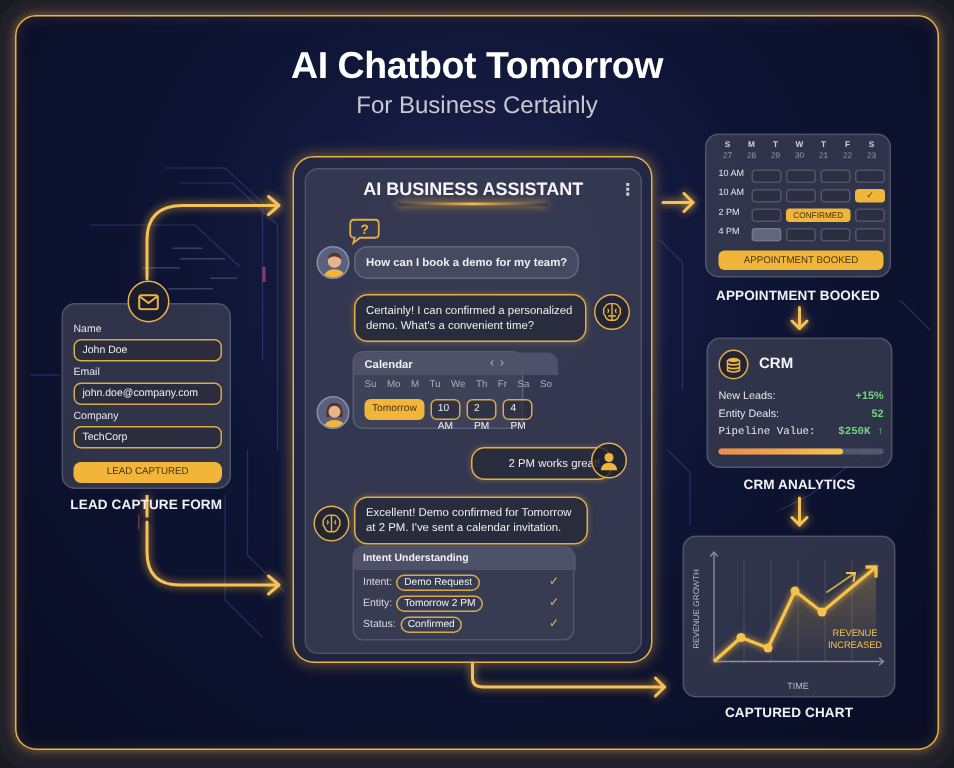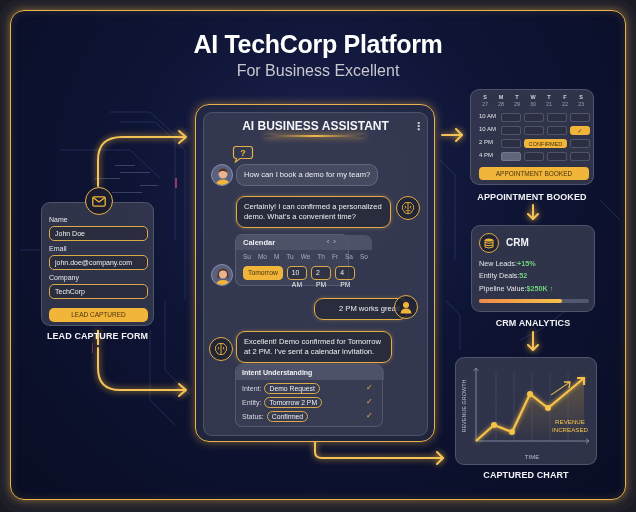--- a/index.html
+++ b/index.html
@@ -35,21 +35,21 @@
   .mail-badge { position: absolute; left: 85px; top: 187px; width: 28px; height: 28px; border-radius: 50%; border: 1.5px solid #e9b24a; background: #1a1d30; display: flex; align-items: center; justify-content: center; }
 
   
   .chat-outer { position: absolute; left: 195px; top: 104px; width: 240px; height: 338px; border-radius: 14px; border: 1.5px solid #e9b24a; box-shadow: 0 0 10px rgba(233,178,74,0.5); background: rgba(48,52,72,0.55); }
   .chat-inner { position: absolute; left: 203px; top: 112px; width: 225px; height: 324px; border-radius: 9px; background: rgba(58,62,84,0.75); border: 1px solid rgba(160,165,190,0.25); }
   .chat-title { position: absolute; left: 203px; top: 119px; width: 225px; text-align: center; font-size: 12px; font-weight: bold; color: #f5f5f8; }
   .chat-glow { position: absolute; left: 265px; top: 135px; width: 100px; height: 2px; background: linear-gradient(90deg, transparent, #f5b94a, transparent); box-shadow: 0 0 6px #f5b94a; }
   .kebab { position: absolute; left: 413px; top: 120px; font-size: 11px; color: #d0d0d8; font-weight: bold; }
 
   .bubble { position: absolute; font-size: 7.6px; line-height: 10px; color: #eeeef2; border-radius: 9px; padding: 5px 7px; }
-  .b-user { background: rgba(72,76,98,0.9); border: 1px solid rgba(150,155,180,0.35); }
+  .b-user { background: rgba(72,76,98,0.9); border: 1px solid rgba(150,155,180,0.35); font-weight: bold; }
   .b-bot { background: rgba(40,42,56,0.85); border: 1.3px solid #e3ad48; box-shadow: 0 0 4px rgba(233,178,74,0.35); }
 
   .avatar { position: absolute; width: 22px; height: 22px; border-radius: 50%; overflow: hidden; background: #5a6080; border: 1px solid #8a8fa8; }
   .ring-icon { position: absolute; border-radius: 50%; border: 1.3px solid #e3ad48; background: rgba(30,32,46,0.8); display: flex; align-items: center; justify-content: center; }
 
   
   .cal { position: absolute; left: 235px; top: 234px; width: 114px; height: 52px; border-radius: 7px; background: rgba(62,66,88,0.95); border: 1px solid rgba(150,155,180,0.3); }
   .cal-head { position: absolute; left: 0; top: 0; width: 136px; height: 15px; border-radius: 7px 7px 0 0; background: rgba(80,84,108,0.9); }
   .cal-title { position: absolute; left: 7px; top: 3px; font-size: 7.5px; font-weight: bold; color: #f0f0f4; }
   .cal-nav { position: absolute; right: 8px; top: 2px; font-size: 8px; color: #b8bccc; letter-spacing: 4px; }
@@ -72,21 +72,21 @@
   .sched .dh span { display: block; color: #9a9eb0; }
   .sched .tl { position: absolute; left: 8px; font-size: 6px; color: #e6e6ea; }
   .slot { position: absolute; width: 20px; height: 9px; border-radius: 2.5px; border: 1px solid rgba(150,155,180,0.35); background: rgba(40,42,56,0.5); }
   .slot.on { background: #f1b53a; border-color: #f1b53a; color: #4a3410; font-size: 6px; text-align: center; line-height: 8px; }
   .slot.grey { background: rgba(120,124,146,0.7); }
   .sched .bk { position: absolute; left: 8px; top: 77px; width: 110px; height: 13px; border-radius: 4px; background: #f1b53a; color: #4a3410; font-size: 6.5px; text-align: center; line-height: 13px; }
 
   
   .crm { left: 471px; top: 225px; width: 124px; height: 87px; }
   .crm .hdr { position: absolute; left: 34px; top: 11px; font-size: 10px; font-weight: bold; color: #f5f5f8; }
-  .crm .r { position: absolute; left: 7px; width: 110px; display: flex; font-size: 7.2px; color: #e6e6ea; }
+  .crm .r { position: absolute; left: 7px; width: 110px; display: flex; justify-content: space-between; font-size: 7.2px; color: #e6e6ea; }
   .crm .r .v { color: #6fd47a; font-weight: bold; }
   .crm .bar { position: absolute; left: 7px; top: 73px; width: 110px; height: 4px; border-radius: 2px; background: rgba(110,114,136,0.6); }
   .crm .bar .fill { height: 4px; border-radius: 2px; background: linear-gradient(90deg, #f08a4a, #f5c24a); }
 
   
   .analytics { left: 455px; top: 357px; width: 142px; height: 108px; }
 
   .arrow-svg { position: absolute; left: 0; top: 0; pointer-events: none; }
 </style>
 </head>
@@ -112,22 +112,22 @@
     <rect x="115" y="165" width="20" height="1"></rect>
     <rect x="120" y="172" width="30" height="1"></rect>
     <rect x="95" y="178" width="25" height="1"></rect>
     <rect x="140" y="185" width="18" height="1"></rect>
     <rect x="112" y="192" width="30" height="1"></rect>
   </g>
   <rect x="175" y="178" width="2" height="10" fill="#c24a6a" opacity="0.7"></rect>
   <rect x="92" y="343" width="1" height="10" fill="#c24a6a" opacity="0.5"></rect>
 </svg>
 
-<h1 class="title">AI TechCorp Platform</h1>
-<div class="subtitle">For Business Excellent</div>
+<h1 class="title">AI Chatbot Tomorrow</h1>
+<div class="subtitle">For Business Certainly</div>
 
 <svg class="arrow-svg" width="636" height="512">
   <g stroke="#f5c25a" stroke-width="2" fill="none" stroke-linecap="round" stroke-linejoin="round" style="filter: drop-shadow(0 0 3px #f1b53a);">
 
     <path d="M98 186 L98 160 Q98 137 122 137 L185 137"></path>
     <path d="M179 131 L186 137 L179 143"></path>
 
     <path d="M98 348 L98 368 Q98 390 120 390 L185 390"></path>
     <path d="M179 384 L186 390 L179 396"></path>
 
@@ -305,21 +305,21 @@
   </div>
   <div class="hdr">CRM</div>
   <div class="r" style="top:33px;">
       <span>New Leads:</span>
       <span class="v">+15%</span>
     </div>
   <div class="r" style="top:45px;">
       <span>Entity Deals:</span>
       <span class="v">52</span>
     </div>
-  <div class="r" style="top:58px;">
+  <div class="r" style="top:58px;font-family:Liberation Mono, monospace;">
       <span>Pipeline Value:</span>
       <span class="v">$250K ↑</span>
     </div>
   <div class="bar">
       <div class="fill" id="crm-fill" style="width:75%;"></div>
     </div>
 </div>
 <div class="caption" style="left:471px; top:318px; width:124px;">CRM ANALYTICS</div>
 
 <div class="glass analytics">

